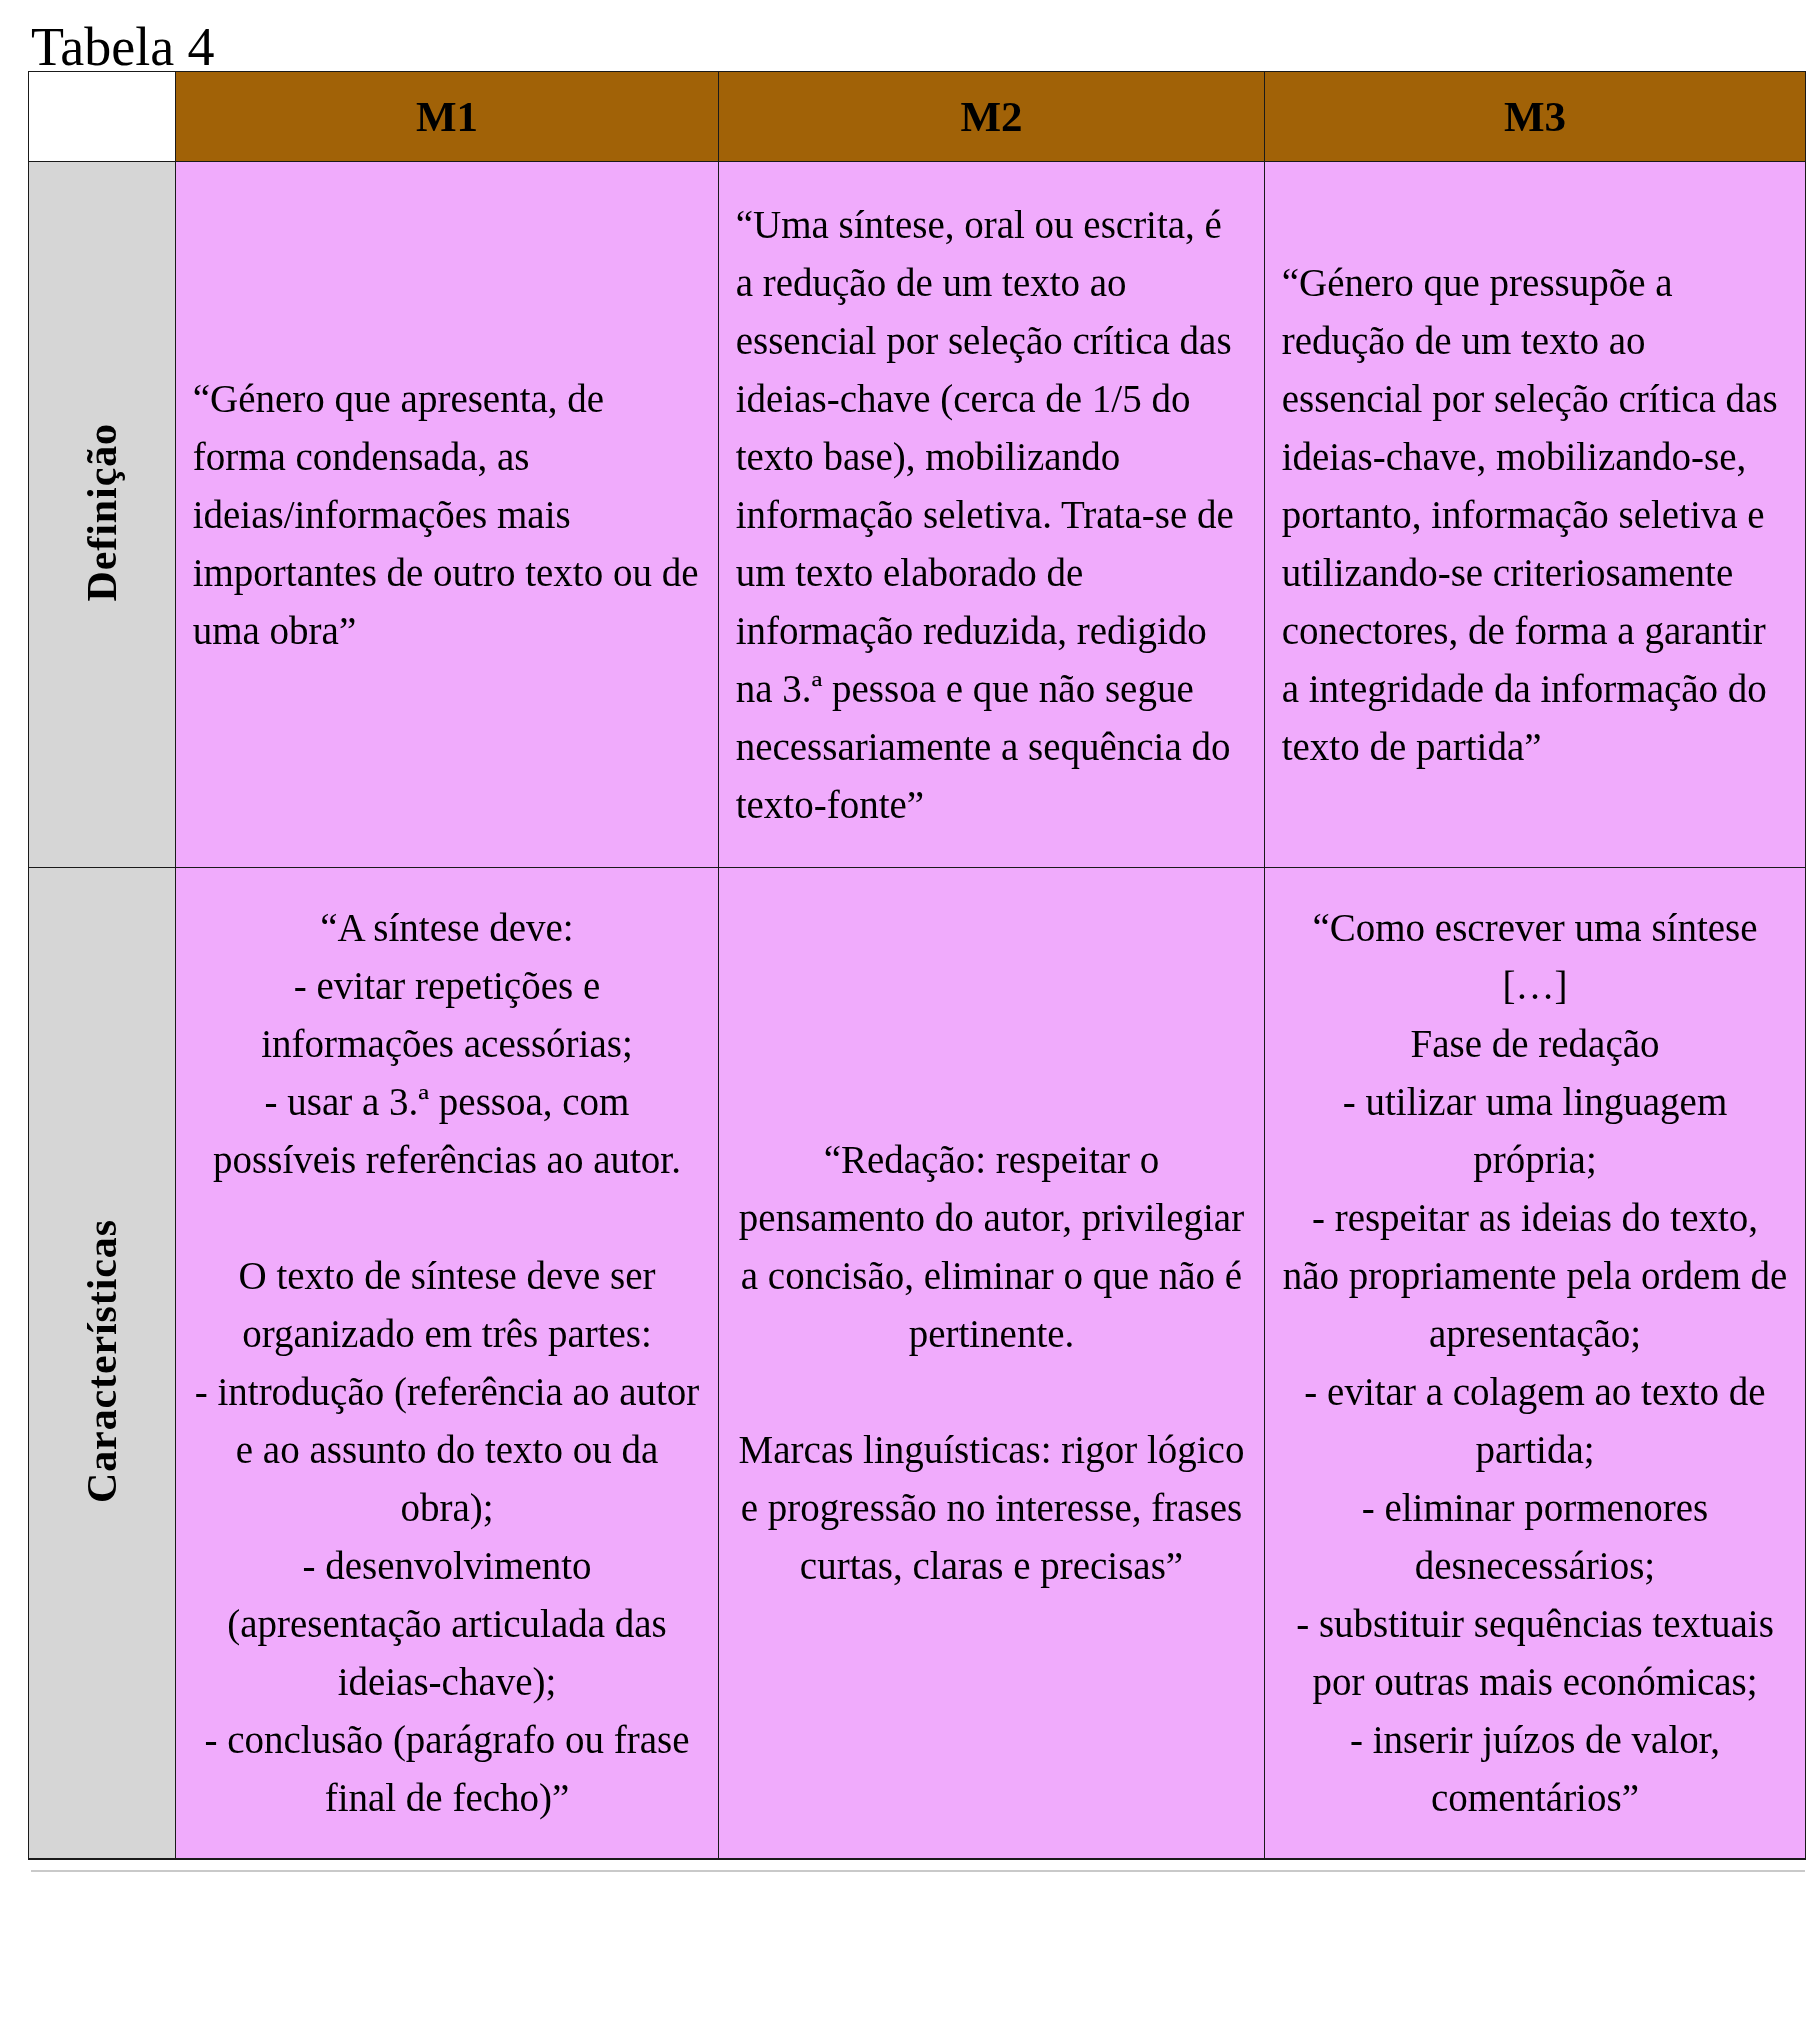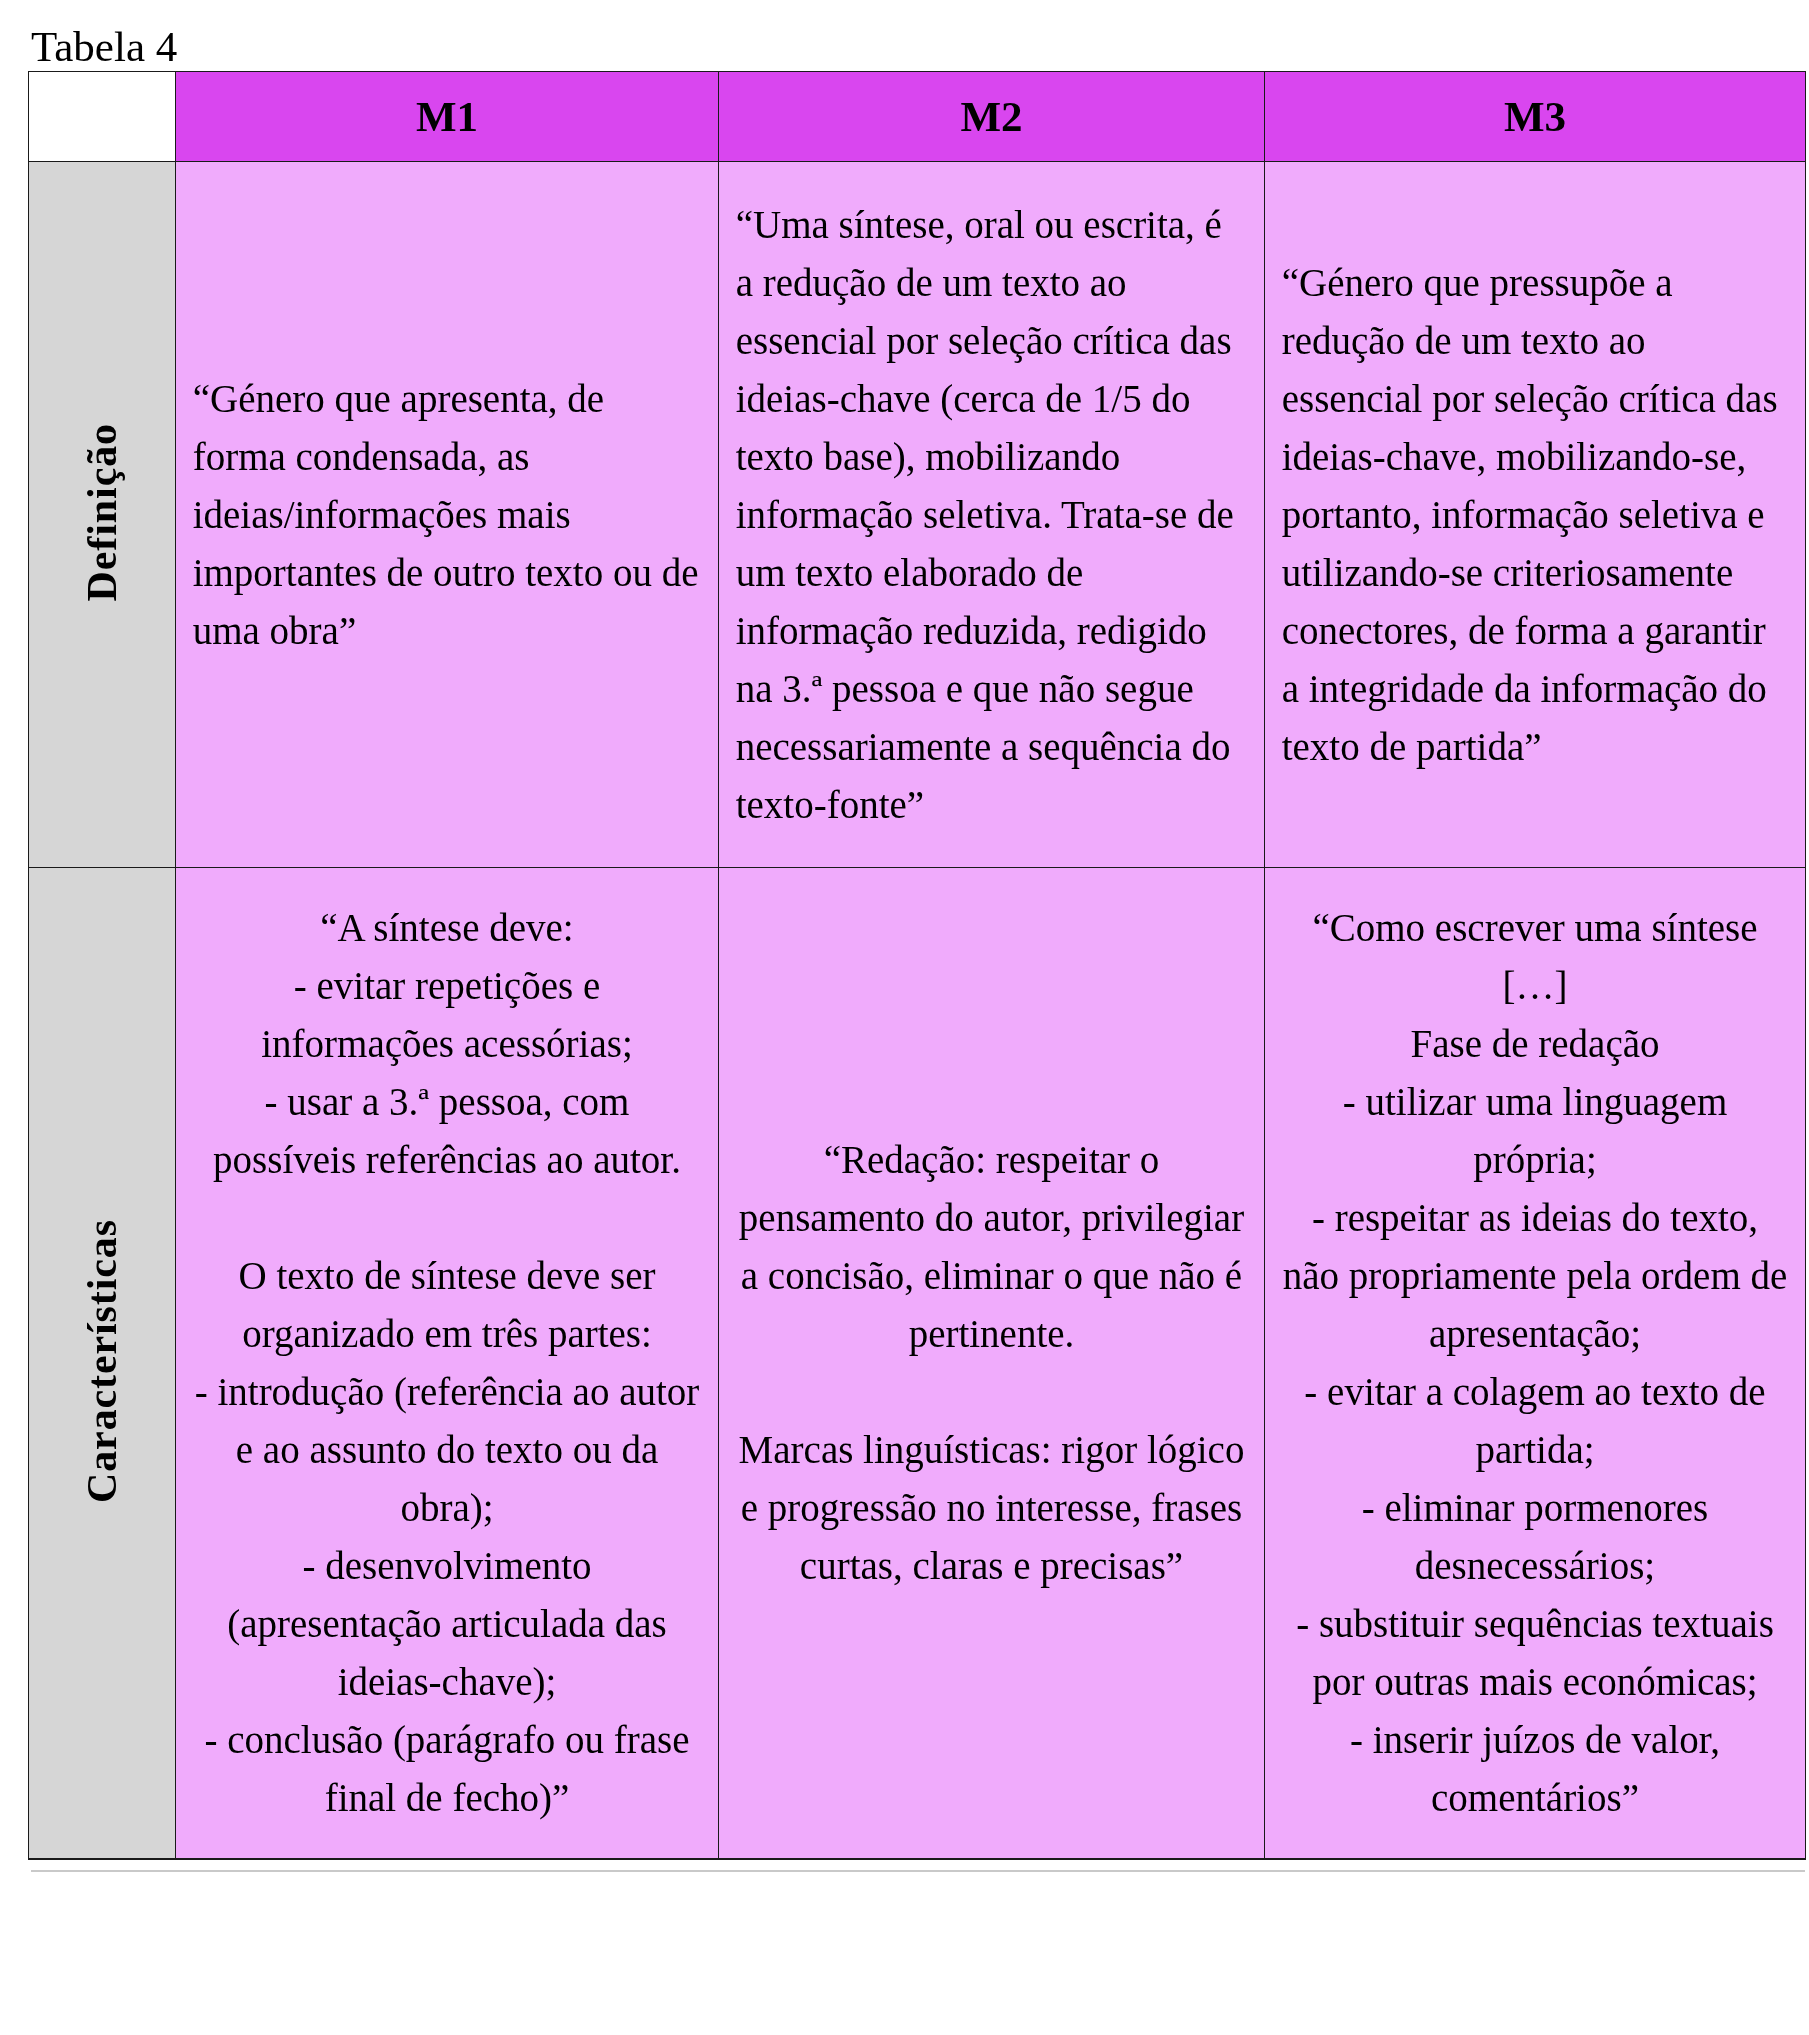--- a/index.html
+++ b/index.html
@@ -11,21 +11,21 @@
   }
   .page {
     position: relative;
     width: 1810px;
     height: 2035px;
     overflow: hidden;
     background: #ffffff;
   }
   .title {
     margin: 23px 8px 0 31px;
-    font-size: 43px;
+    font-size: 54px;
     line-height: 48px;
   }
   .caption {
     margin: 65px 0 48px 31px;
     font-size: 43px;
     line-height: 48px;
     font-style: italic;
   }
   .caption .upright { font-style: normal; }
 
@@ -36,21 +36,21 @@
   }
   table.tbl td {
     border: 1.9px solid #1a1a1a;
     box-sizing: border-box;
   }
   td.corner {
     border: none;
     background: #ffffff;
   }
   td.colhead {
-    background: #d946ef;
+    background: #a16207;
     text-align: center;
     vertical-align: middle;
     font-weight: bold;
     font-size: 43px;
   }
   td.vlabel {
     background: #d6d6d6;
     text-align: center;
     vertical-align: middle;
   }

